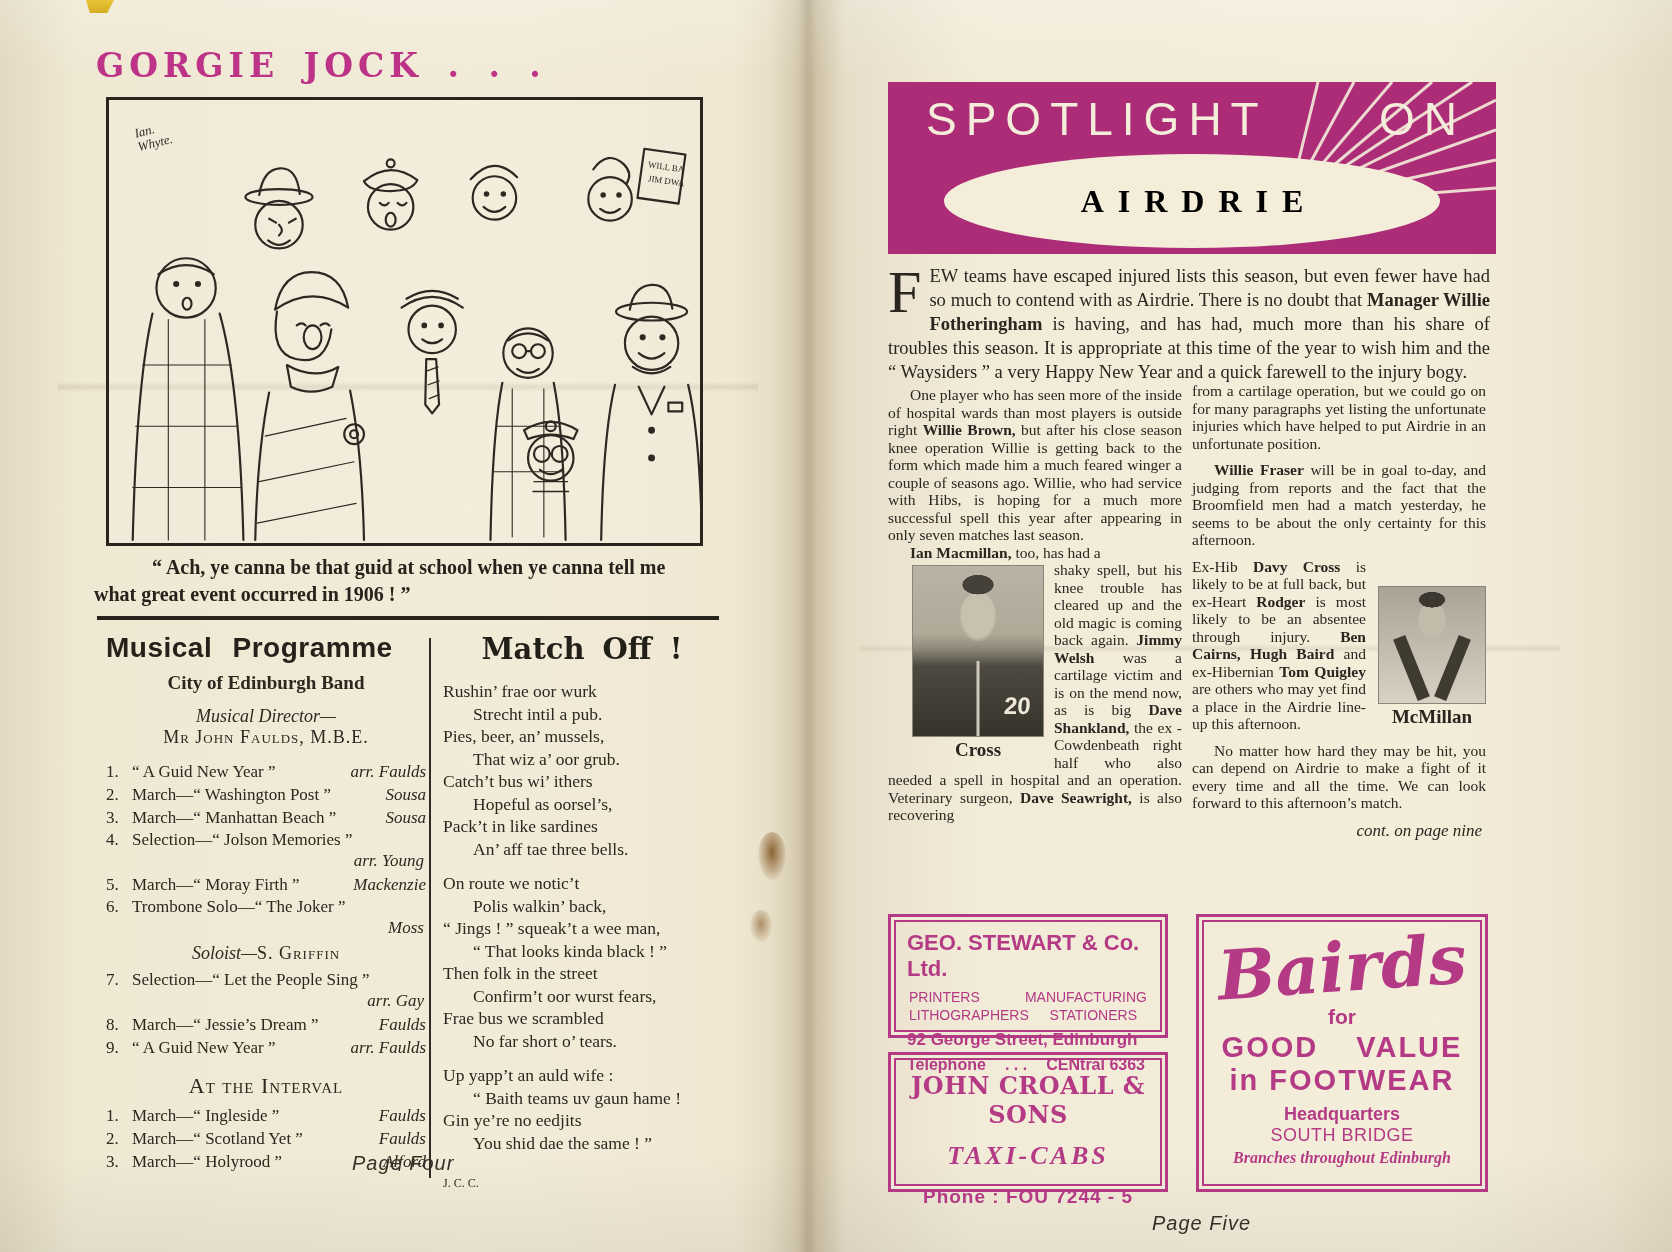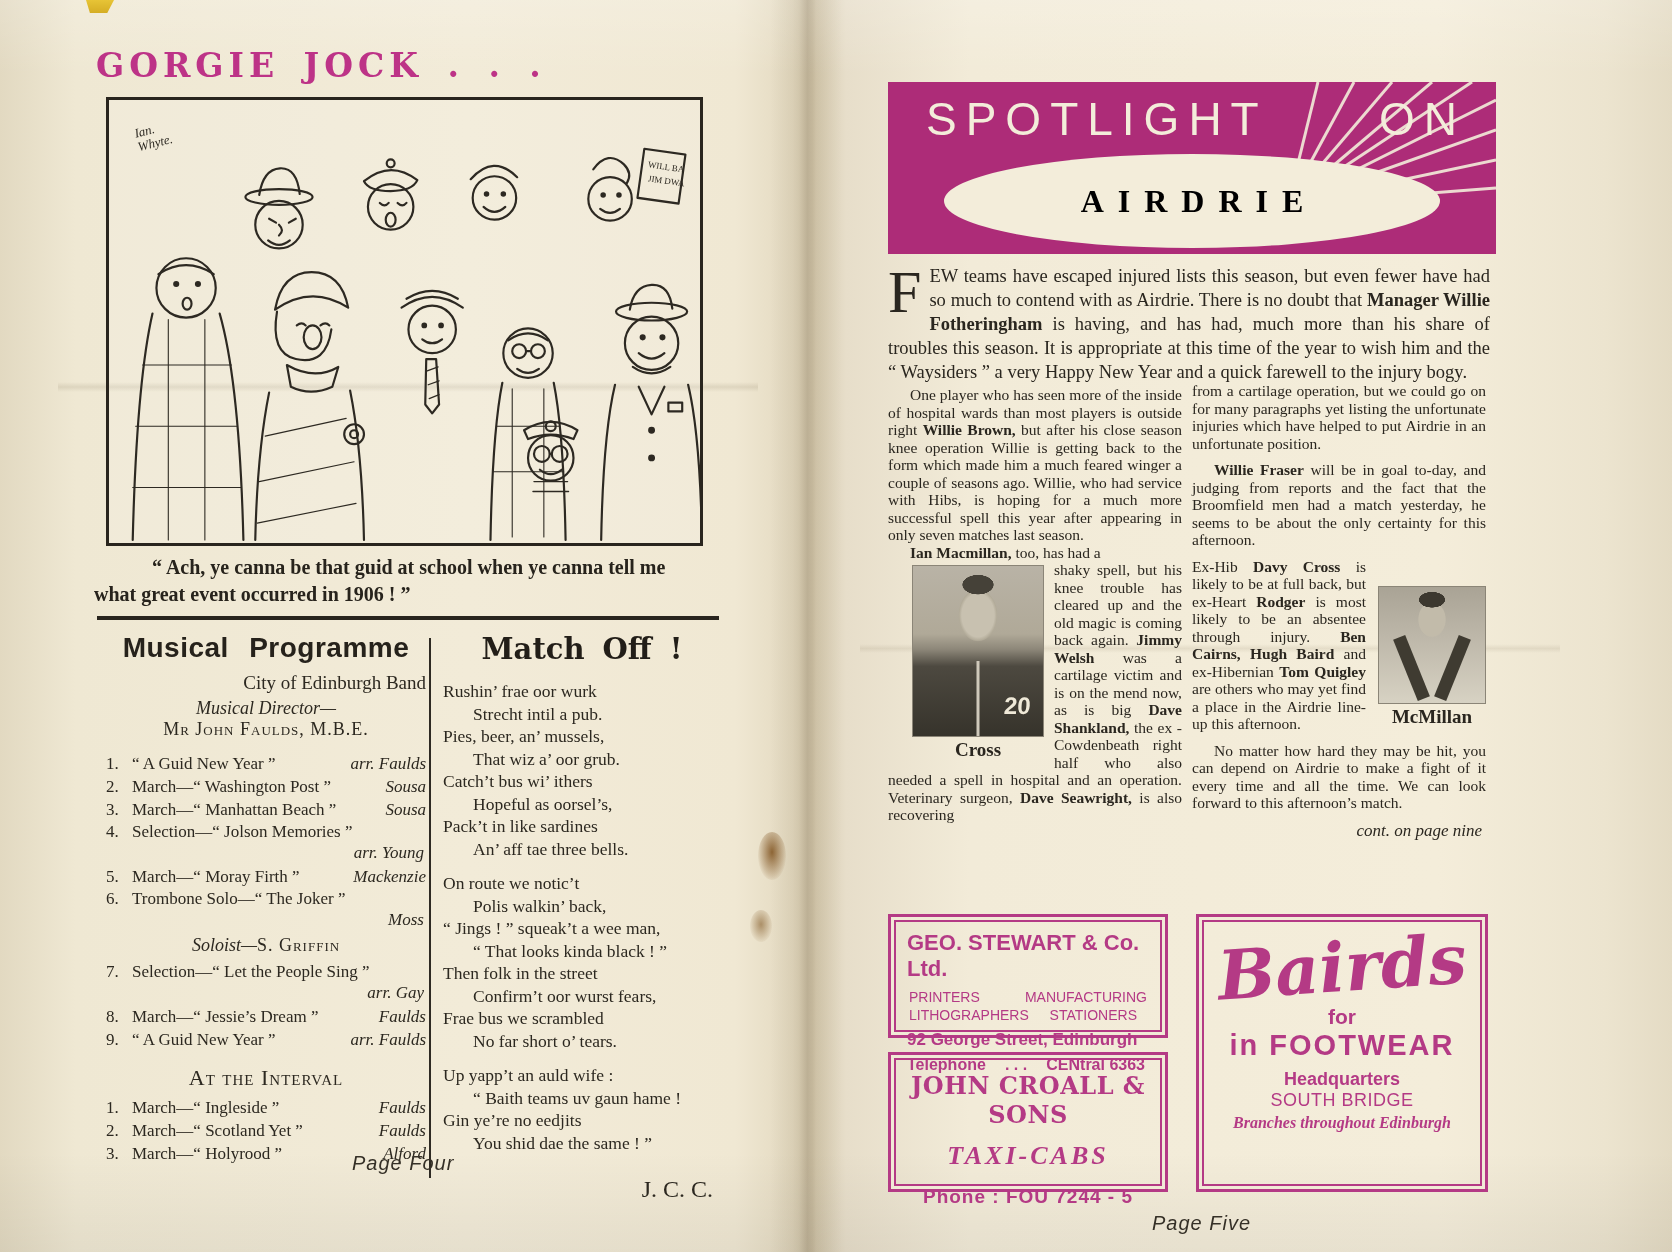--- a/index.html
+++ b/index.html
@@ -27,23 +27,23 @@
   
   .gorgie-title{left:96px;top:46px;font-family:"DejaVu Serif",serif;font-weight:900;font-size:33px;
     letter-spacing:5px;word-spacing:8px;color:#bd3387;}
   .cartoon-frame{left:106px;top:97px;width:597px;height:449px;border:3px solid #29251e;box-sizing:border-box;background:rgba(255,255,255,.12);}
   .cartoon-frame svg{width:100%;height:100%;display:block;}
   .cartoon-caption{left:94px;top:554px;width:630px;font-weight:bold;font-size:20px;line-height:27px;color:#27231c;}
   .cartoon-caption .l1{padding-left:58px;}
   .left-rule{left:97px;top:616px;width:622px;height:4px;background:#29251e;}
 
   .musical{left:106px;top:632px;width:320px;}
-  .musical h2{margin:0 0 8px 0;text-align:center;font-family:"Liberation Sans",sans-serif;font-weight:800;
+  .musical h2{margin:0 0 8px 0;text-align:left;font-family:"Liberation Sans",sans-serif;font-weight:800;
     font-size:28px;letter-spacing:.5px;word-spacing:12px;color:#26221b;}
-  .band{text-align:right;font-weight:normal;font-size:19px;margin:6px 0 4px;}
+  .band{text-align:center;font-weight:bold;font-size:19px;margin:6px 0 12px;}
   .director{text-align:center;font-style:italic;font-size:18px;}
   .dname{text-align:center;font-size:18px;font-variant:small-caps;letter-spacing:1px;margin-bottom:12px;}
   .prog-item{font-size:17px;line-height:23px;display:flex;}
   .prog-item .num{width:26px;flex:none;}
   .prog-item .title{flex:1;}
   .prog-item .credit{margin-left:auto;font-style:italic;padding-left:6px;white-space:nowrap;}
   .prog-two{font-size:17px;line-height:21px;margin-bottom:2px;}
   .prog-two .line1{display:flex;}
   .prog-two .num{width:26px;flex:none;}
   .prog-two .line2{text-align:right;font-style:italic;padding-right:2px;}
@@ -52,21 +52,21 @@
   .soloist .nm{font-variant:small-caps;letter-spacing:1px;}
   .interval-h{text-align:center;font-variant:small-caps;font-size:22px;letter-spacing:1px;margin:14px 0 5px;}
   .vrule{left:429px;top:638px;width:2px;height:540px;background:#2e2a23;}
 
   .matchoff{left:443px;top:632px;width:278px;}
   .matchoff h2{margin:0 0 14px 0;text-align:center;font-family:"DejaVu Serif",serif;font-weight:900;
     font-size:29px;word-spacing:8px;color:#221e18;}
   .stanza{margin-bottom:12px;}
   .pl{font-size:17.5px;line-height:22.5px;}
   .stanza .pl:nth-child(even){padding-left:30px;}
-  .poem-sig{text-align:right;padding-right:8px;font-size:24px;margin-top:22px;}
+  .poem-sig{text-align:left;padding-right:8px;font-size:12px;margin-top:22px;}
   .page-four{left:352px;top:1152px;font-family:"Liberation Sans",sans-serif;font-style:italic;font-size:20px;letter-spacing:1px;color:#353027;}
 
   
   .banner{left:888px;top:82px;width:608px;height:172px;background:#ad2c78;}
   .banner .rays{position:absolute;left:0;top:0;width:100%;height:100%;}
   .spot-row{position:absolute;top:10px;left:38px;right:30px;display:flex;justify-content:space-between;
     color:#f3edda;font-family:"Liberation Sans",sans-serif;font-weight:500;font-size:46px;letter-spacing:9px;}
   .oval{position:absolute;left:56px;top:72px;width:496px;height:94px;background:#f3edda;border-radius:50%;
     display:flex;align-items:center;justify-content:center;}
   .oval span{font-family:Liberation Serif, serif;font-weight:800;font-size:32px;letter-spacing:14px;
@@ -442,20 +442,21 @@
 
   <div class="adbox ad-croall">
     <div class="c-name">JOHN CROALL &amp; SONS</div>
     <div class="c-serv">TAXI-CABS</div>
     <div class="c-phone">Phone :   FOU 7244 - 5</div>
   </div>
 
   <div class="adbox ad-bairds">
     <div class="b-name">Bairds</div>
     <div class="b-for">for</div>
+    <div class="b-val">GOOD VALUE</div>
     <div class="b-foot">in FOOTWEAR</div>
     <div class="b-hq">Headquarters</div>
     <div class="b-sb">SOUTH BRIDGE</div>
     <div class="b-br">Branches throughout Edinburgh</div>
   </div>
 
   <div class="abs page-five">Page Five</div>
 
 </div>
 

